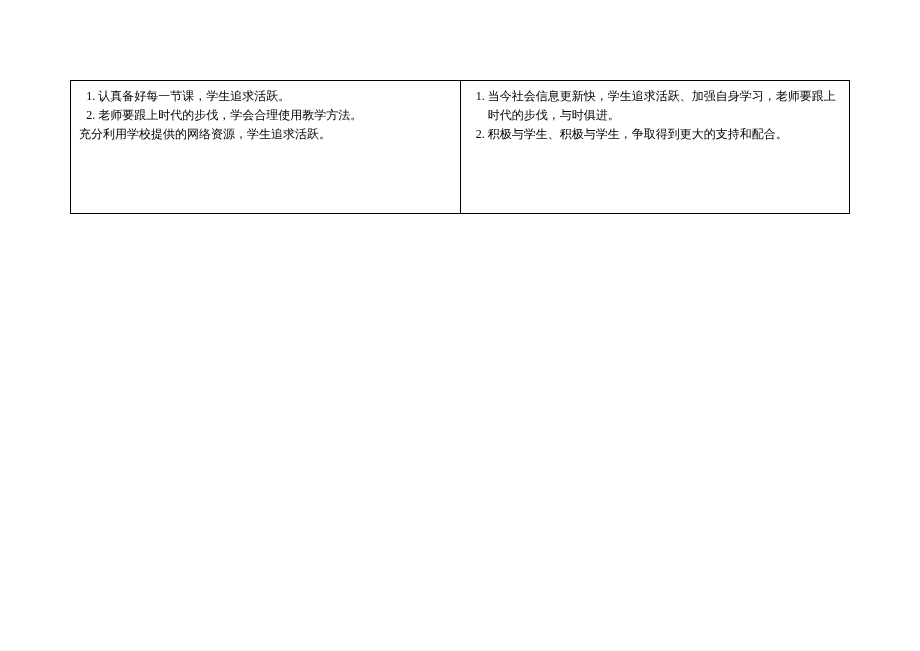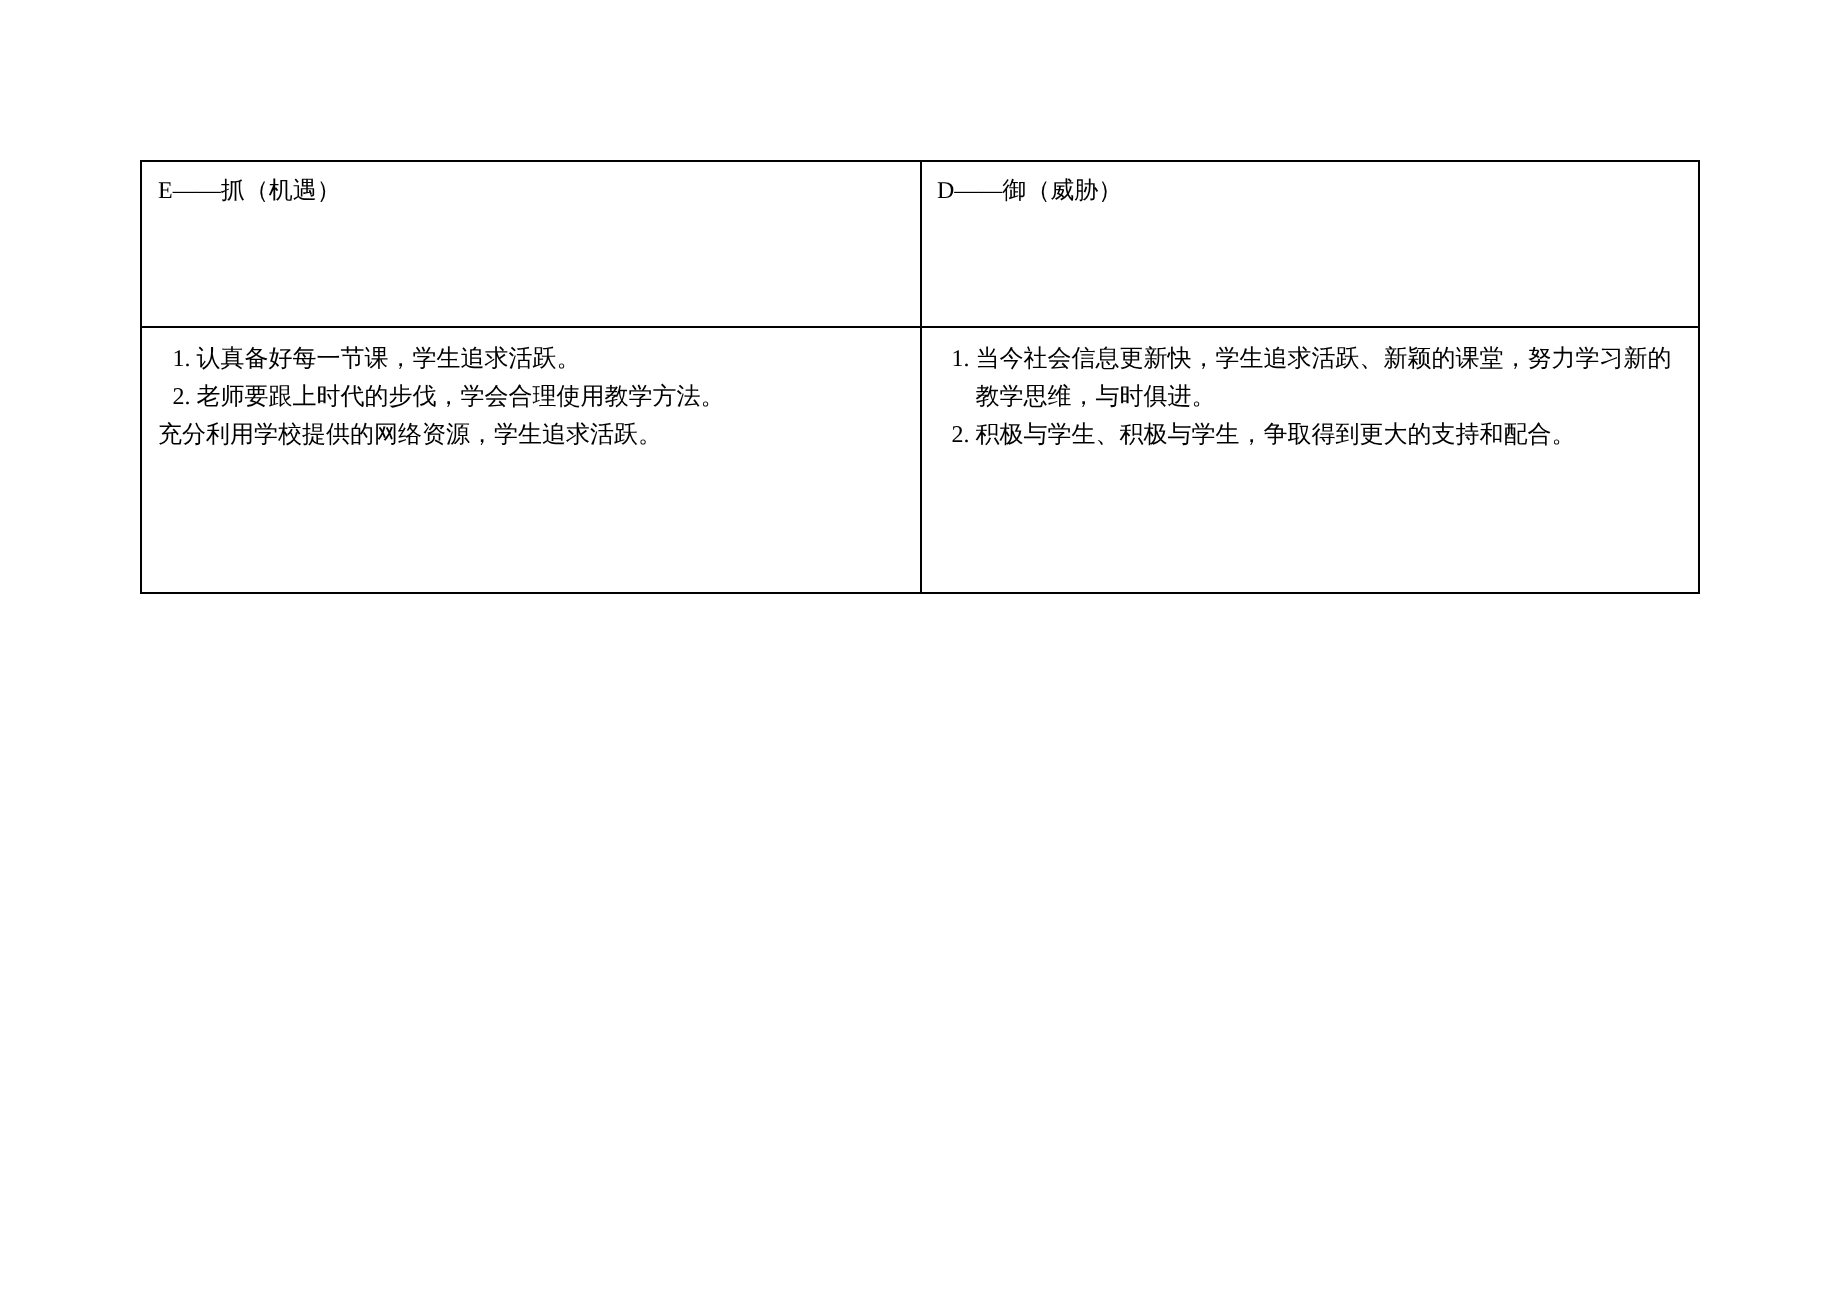--- a/index.html
+++ b/index.html
@@ -42,38 +42,30 @@
     margin: 0;
     line-height: 1.6;
   }
 </style>
 </head>
 <body>
 
 <div class="page">
   <table class="swot">
     <tbody>
-        <tr class="hdr">
-      <td>
-        <span>E——抓（机遇）</span>
-      </td>
-      <td>
-        <span>D——御（威胁）</span>
-      </td>
-    </tr>
     <tr class="body">
       <td>
         <ol class="items">
           <li>认真备好每一节课，学生追求活跃。</li>
           <li>老师要跟上时代的步伐，学会合理使用教学方法。</li>
         </ol>
         <p class="extra">充分利用学校提供的网络资源，学生追求活跃。</p>
       </td>
       <td>
         <ol class="items">
-          <li>当今社会信息更新快，学生追求活跃、新颖的课堂，努力学习新的教学思维，与时俱进。</li>
+          <li>当今社会信息更新快，学生追求活跃、加强自身学习，老师要跟上时代的步伐，与时俱进。</li>
           <li>积极与学生、积极与学生，争取得到更大的支持和配合。</li>
         </ol>
       </td>
     </tr>
   </tbody>
     </table>
 </div>
 
 </body></html>

